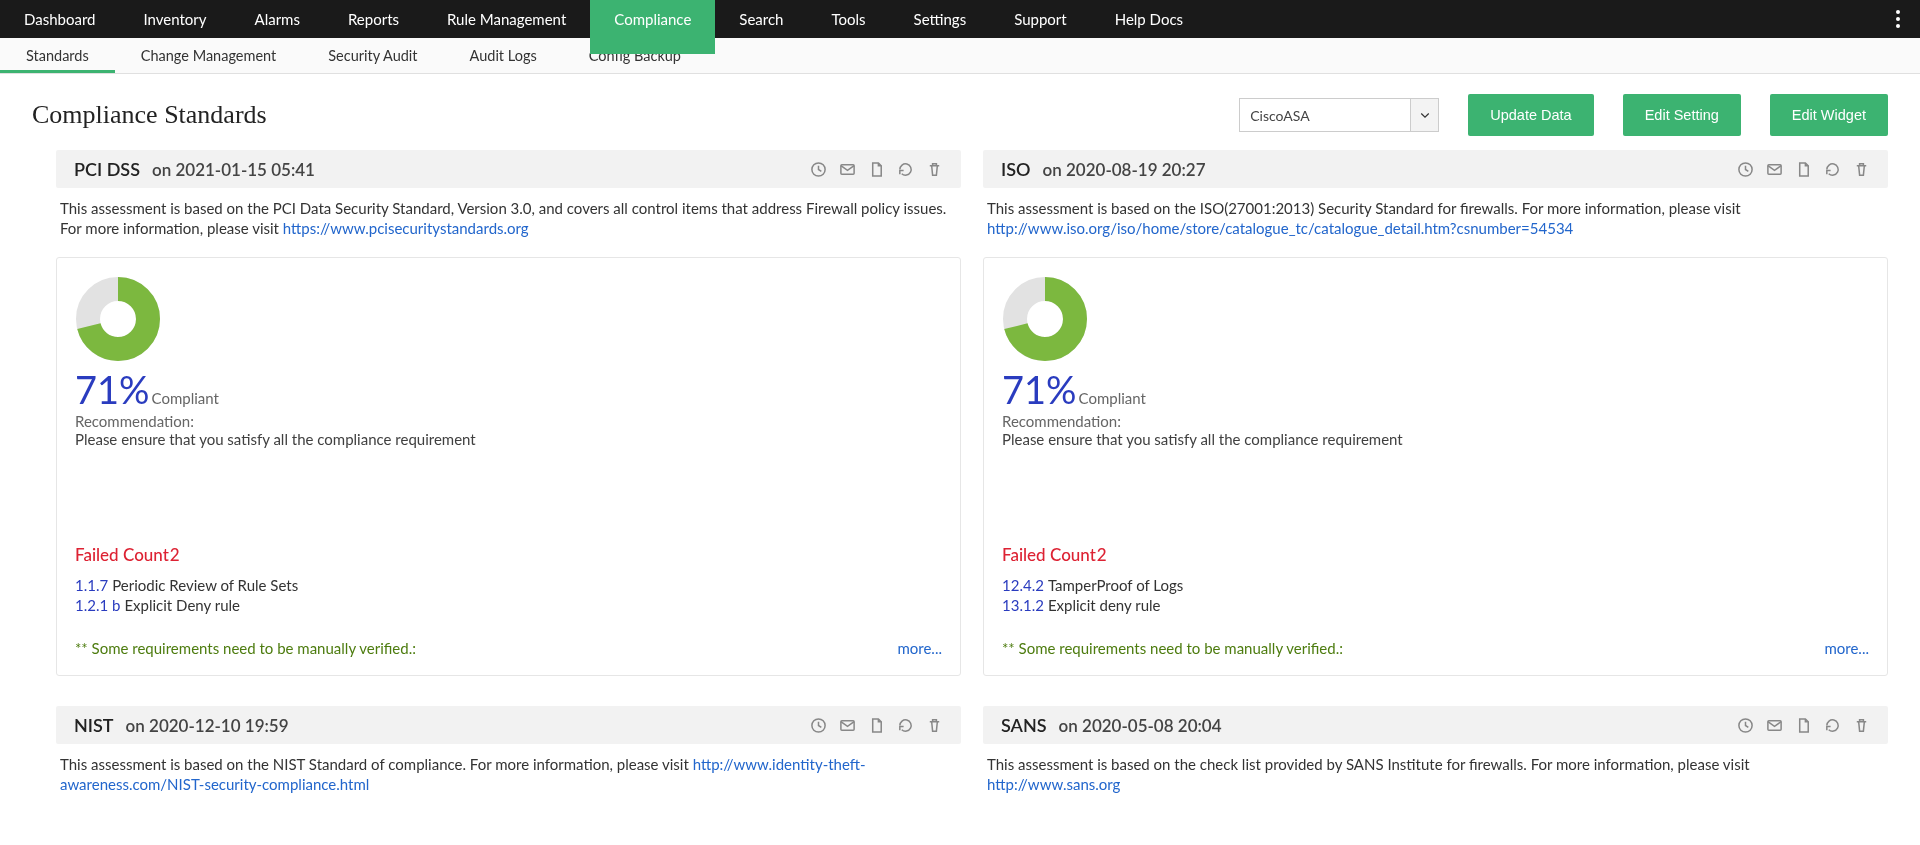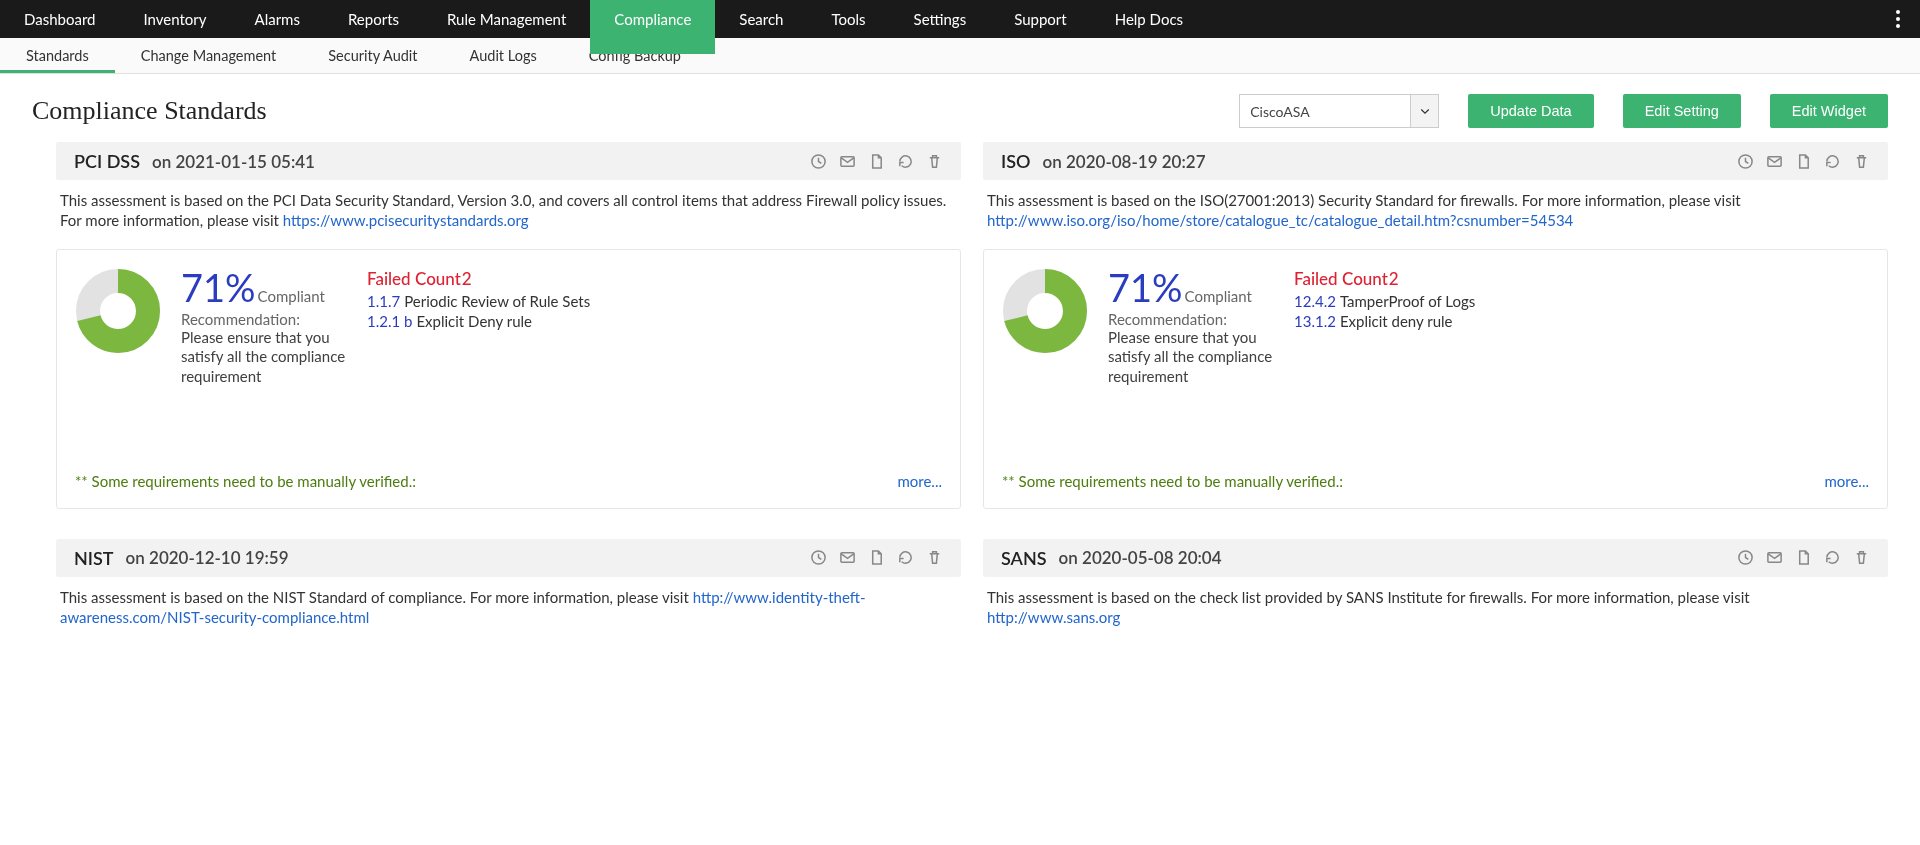--- a/index.html
+++ b/index.html
@@ -16,46 +16,46 @@
 .subnav-item.active { border-bottom-color: #3cb371; }
 
 .page { padding: 20px 32px; }
 
 .page-header { display: flex; align-items: center; justify-content: space-between; margin-bottom: 14px; }
 .page-title { font-size: 26px; font-weight: 400; color: #222; font-family: Georgia, 'Times New Roman', serif; text-align: center; }
 .header-controls { display: flex; align-items: center; gap: 29px; }
 .device-select { display: flex; align-items: center; border: 1px solid #ccc; background: #fff; height: 34px; width: 200px; }
 .device-select .sel-text { flex: 1; padding: 0 10px; color: #444; font-size: 14px; }
 .device-select .sel-caret { width: 28px; height: 100%; border-left: 1px solid #ccc; display: flex; align-items: center; justify-content: center; background: #f3f3f3; }
-.btn-green { background: #3cb371; color: #fff; border: none; height: 34px; padding: 0 22px; font-size: 14.5px; cursor: pointer; border-radius: 2px; }
+.btn-green { background: #3cb371; color: #fff; border: none; height: 42px; padding: 0 22px; font-size: 14.5px; cursor: pointer; border-radius: 2px; }
 
 .cards-grid { display: grid; grid-template-columns: 1fr 1fr; gap: 0 22px; padding-left: 24px; }
 .standard-block { display: flex; flex-direction: column; }
 
 .card-head { background: #f2f2f2; display: flex; align-items: center; padding: 8px 18px; border-radius: 2px; }
 .card-head .std-name { font-size: 18px; font-weight: 600; color: #222; margin-right: 12px; }
 .card-head .std-date { font-size: 17px; font-weight: 600; color: #444; }
 .card-head .spacer { flex: 1; }
 .card-head .head-icon { color: #888; margin-left: 12px; cursor: pointer; display: inline-flex; }
 .card-head .head-icon svg { width: 17px; height: 17px; }
 
 .card-desc { padding: 10px 4px 18px 4px; font-size: 15px; color: #333; line-height: 1.35; }
 .card-desc a { color: #2266cc; text-decoration: none; }
 
 .card-body { border: 1px solid #e6e6e6; border-radius: 3px; padding: 18px; min-height: 260px; display: flex; flex-direction: column; justify-content: space-between; margin-bottom: 30px; }
-.body-row { display: flex; gap: 16px; }
+.body-row { display: flex; gap: 4px; flex-direction: column; }
 .donut-wrap { flex: 0 0 90px; }
 .donut { width: 86px; height: 86px; }
 .stats-col { flex: 0 0 170px; }
 .pct { font-size: 38px; color: #2a3cbf; font-weight: 400; line-height: 1; display: inline-block; }
 .pct-suffix { color: #666; font-size: 15px; margin-left: 2px; }
 .recom-label { color: #666; font-size: 15px; margin-top: 4px; }
 .recom-text { color: #404040; font-size: 15px; line-height: 1.3; }
 .failed-col { flex: 1; }
-.failed-title { color: #d23; font-size: 17px; font-weight: 500; margin-bottom: 2px; }
+.failed-title { color: #d23; font-size: 17px; font-weight: 500; margin-bottom: 10px; }
 .failed-title .fc-num { margin-left: 1px; }
 .failed-item { font-size: 15px; color: #333; line-height: 1.35; }
 .failed-item .fi-code { color: #2a3cbf; margin-right: 4px; }
 
 .card-foot { display: flex; justify-content: space-between; align-items: center; margin-top: 24px; }
 .manual-note { color: #4d7c0f; font-size: 15px; }
 .more-link { color: #2266cc; font-size: 15px; cursor: pointer; }
 
 svg { stroke: currentColor; fill: none; stroke-width: 1.6; }
 </style>

